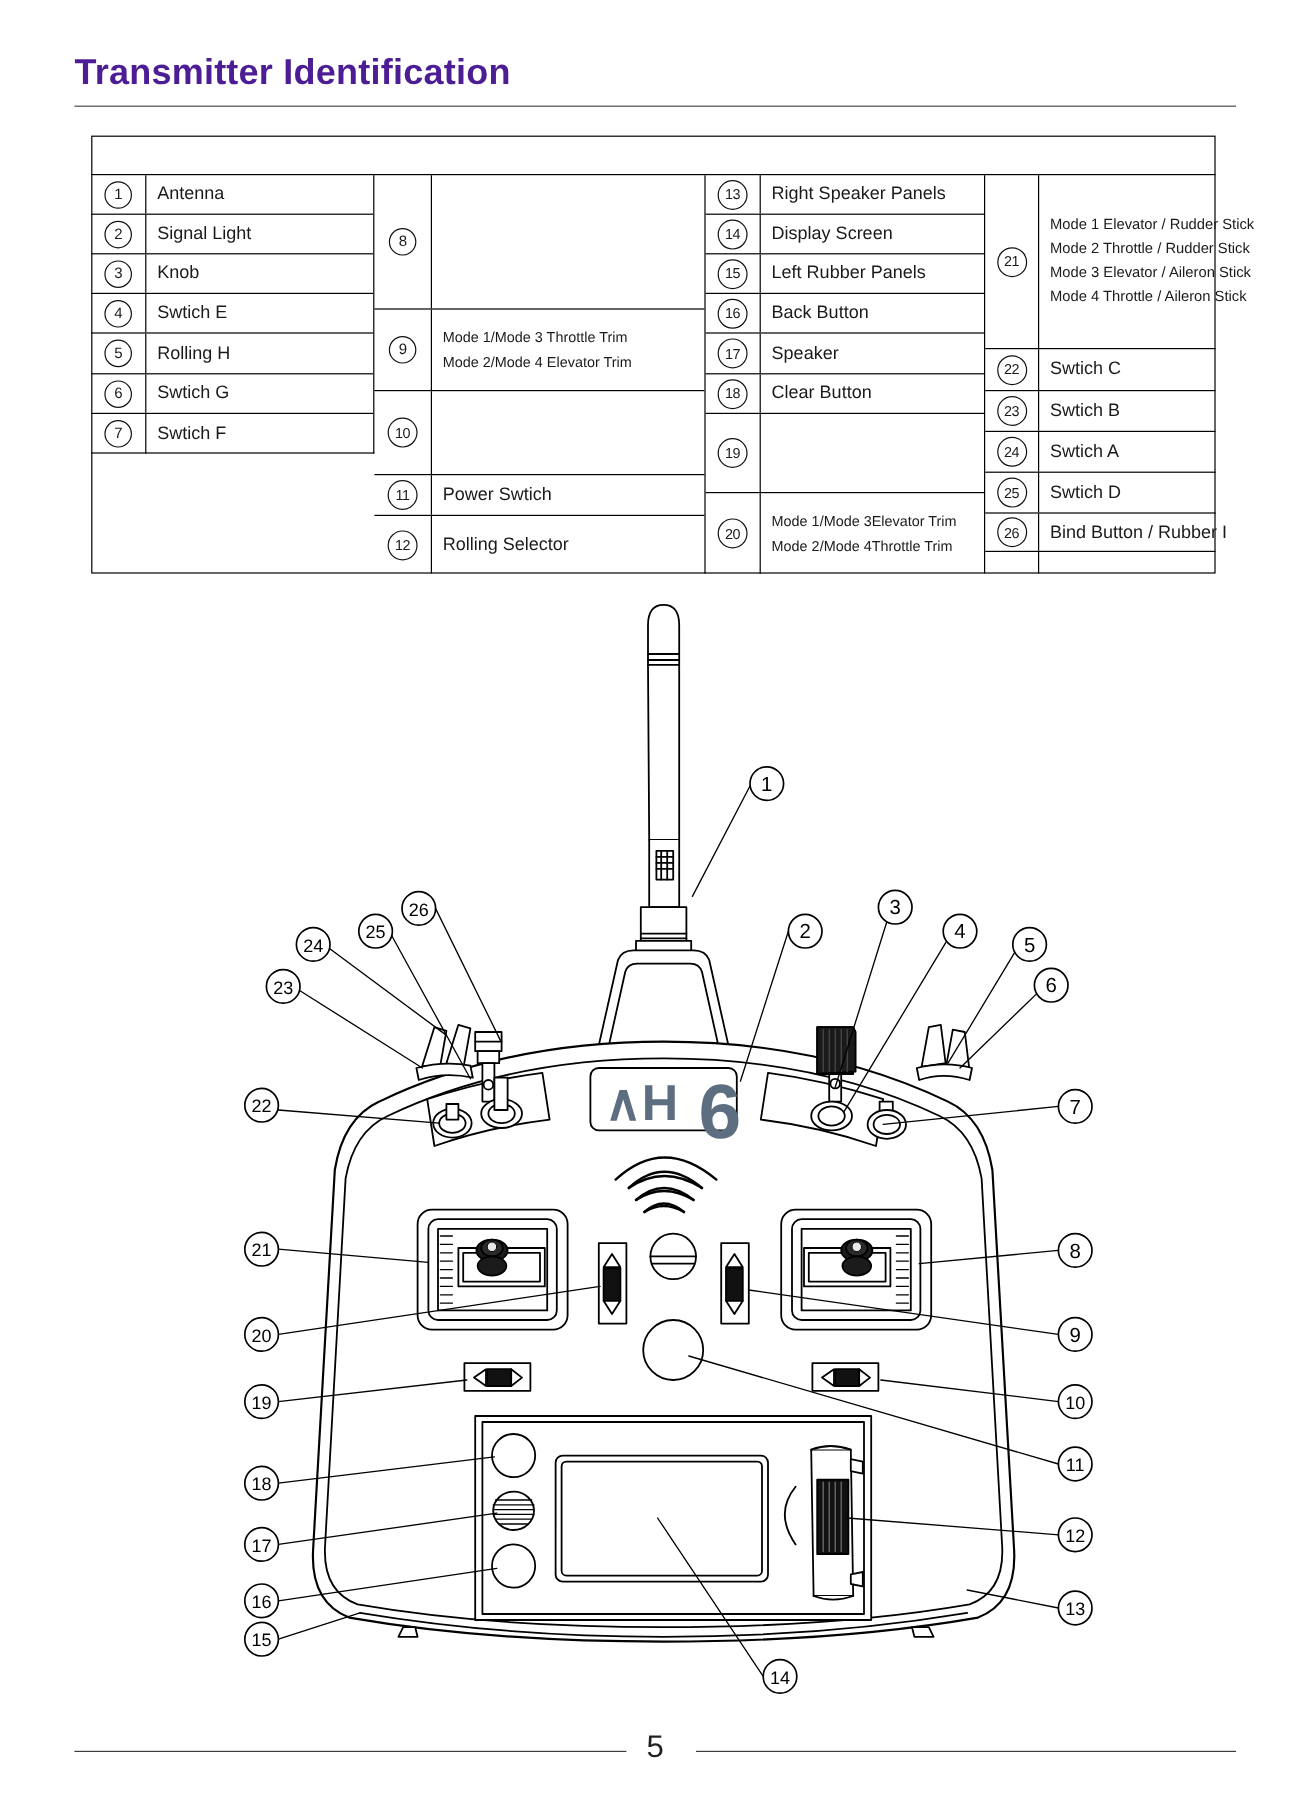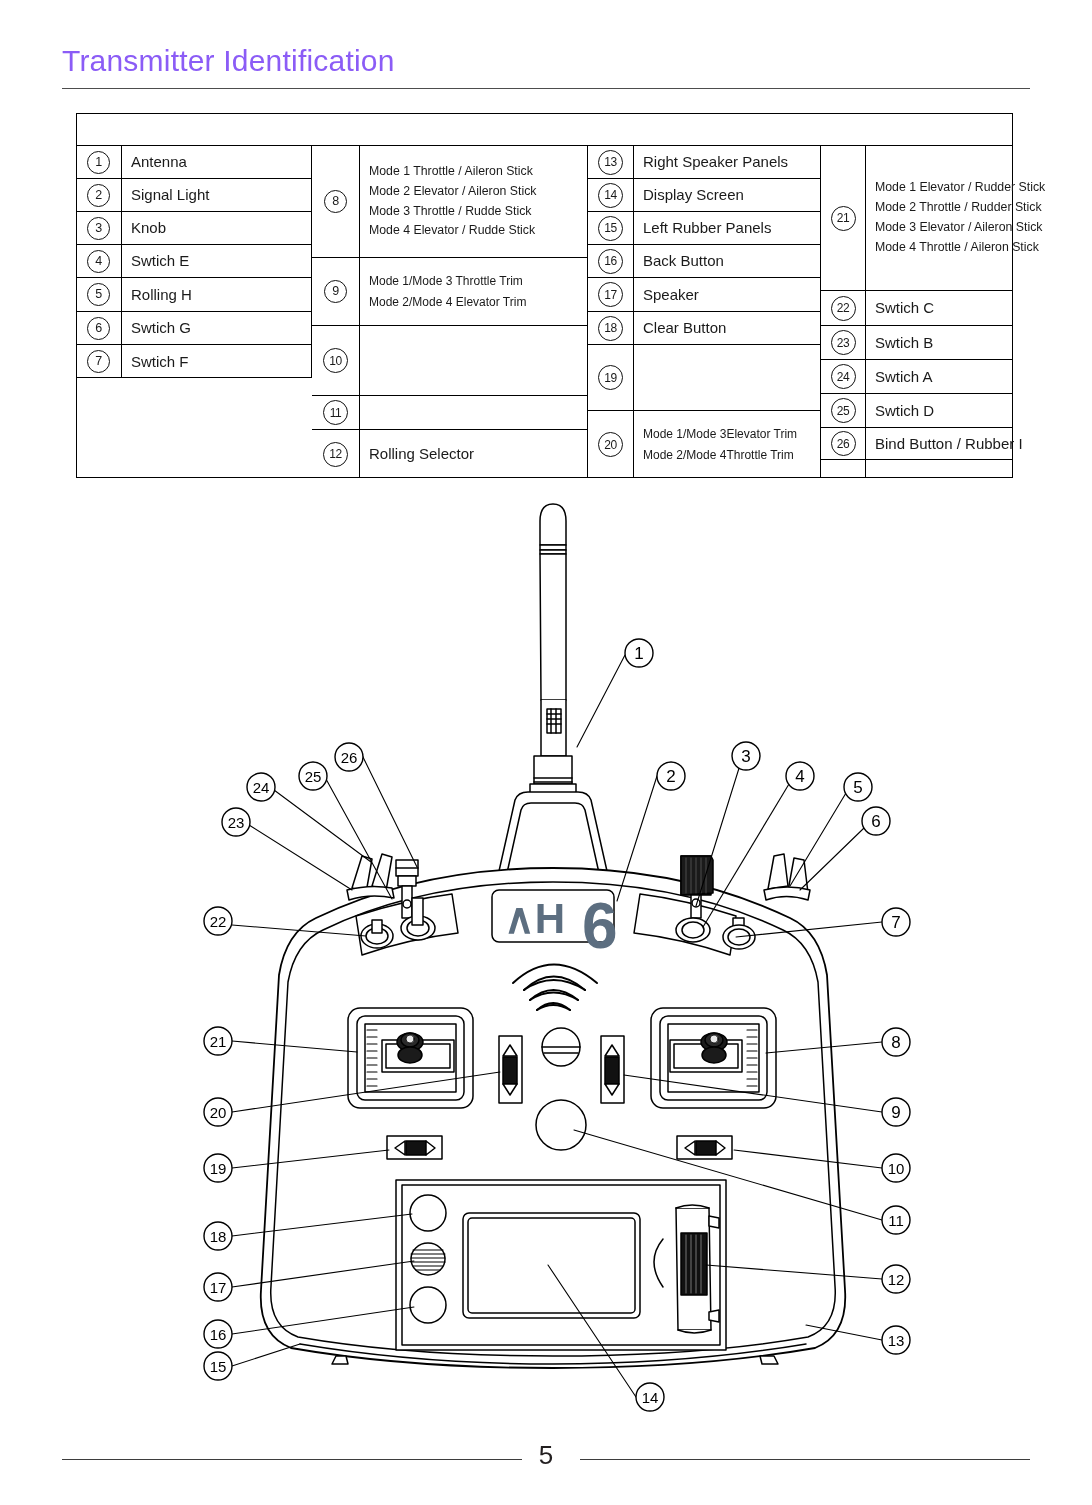--- a/index.html
+++ b/index.html
@@ -5,21 +5,21 @@
   html,body{margin:0;padding:0;}
   body{
     width:1092px;height:1505px;background:#ffffff;
     font-family:"Liberation Sans","DejaVu Sans",sans-serif;
     color:#1a1a1a;position:relative;overflow:hidden;
   }
 
   
   #page-title{
     position:absolute;left:62px;top:44px;
-    font-size:30px;font-weight:400;letter-spacing:.2px;color:#8b5cf6;
+    font-size:30px;font-weight:700;letter-spacing:.2px;color:#4c1d95;
   }
   #title-rule{
     position:absolute;left:62px;top:88px;width:968px;height:1px;background:#4d4d4d;
   }
 
   
   #id-table{
     position:absolute;left:76px;top:113px;width:937px;height:365px;
   }
   .tbl-outline{
@@ -146,44 +146,41 @@
           <span class="lbl">Swtich F</span>
         </div>
     </div>
   </div>
 
   <div class="col colB">
     <div class="row" style="top:0px;height:112px;">
       <div class="numcell">
           <span class="circ">8</span>
         </div>
-      <div class="txtcell">
-        <span class="lbl-sm">Mode 1 Throttle / Aileron Stick</span>
-        <span class="lbl-sm">Mode 2 Elevator / Aileron Stick</span>
-        <span class="lbl-sm">Mode 3 Throttle / Rudde Stick</span>
-        <span class="lbl-sm">Mode 4 Elevator / Rudde Stick</span>
-      </div>
     </div>
     <div class="row" style="top:112px;height:68px;">
       <div class="numcell">
           <span class="circ">9</span>
         </div>
       <div class="txtcell">
         <span class="lbl-sm2">Mode 1/Mode 3 Throttle Trim</span>
         <span class="lbl-sm2">Mode 2/Mode 4 Elevator Trim</span>
       </div>
     </div>
     <div class="row" style="top:180px;height:70px;">
       <div class="numcell">
           <span class="circ wide">10</span>
         </div>
     </div>
     <div class="row" style="top:250px;height:34px;">
       <div class="numcell">
           <span class="circ wide">11</span>
+        </div>
+      <div class="txtcell">
+          <span class="lbl">Power Swtich</span>
         </div>
     </div>
     <div class="row last" style="top:284px;height:48px;">
       <div class="numcell">
           <span class="circ wide">12</span>
         </div>
       <div class="txtcell">
           <span class="lbl">Rolling Selector</span>
         </div>
     </div>

